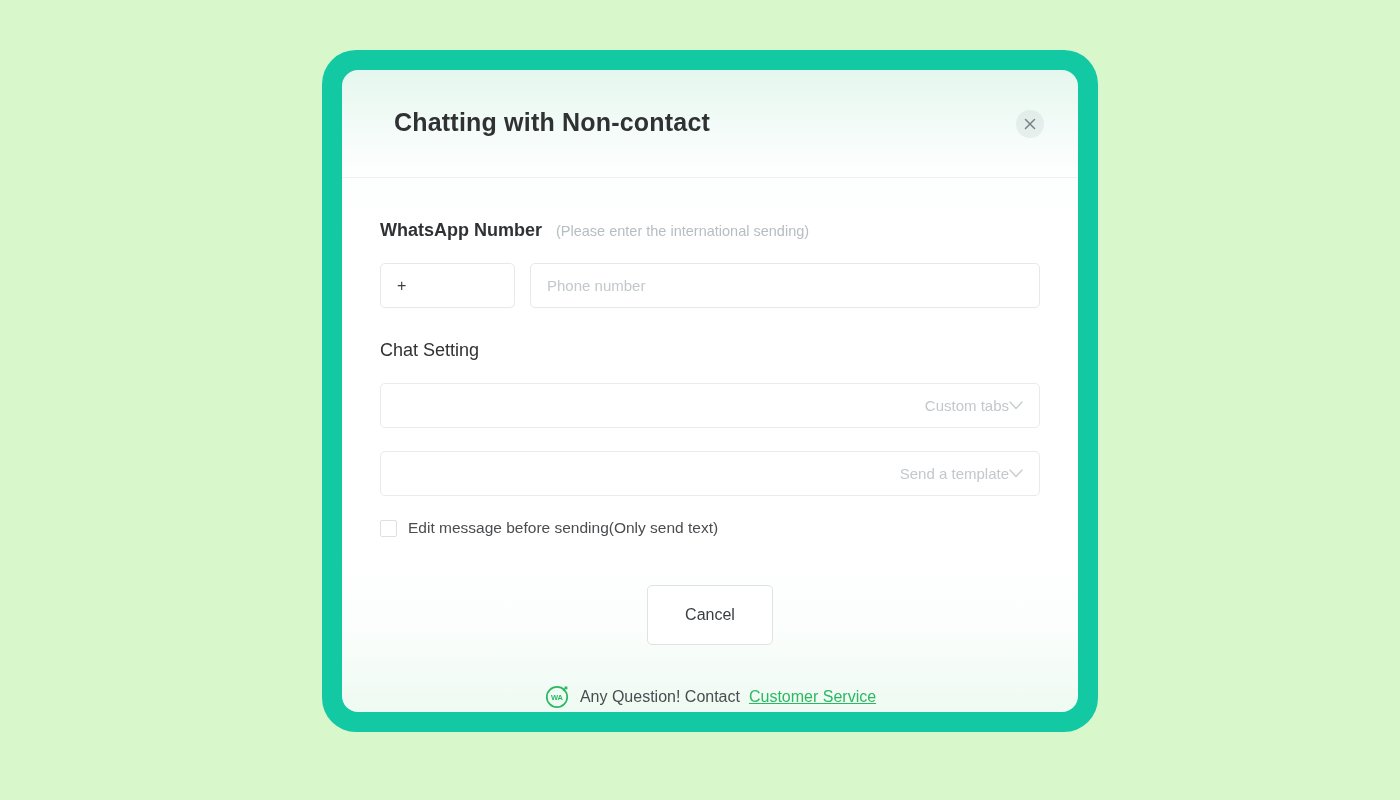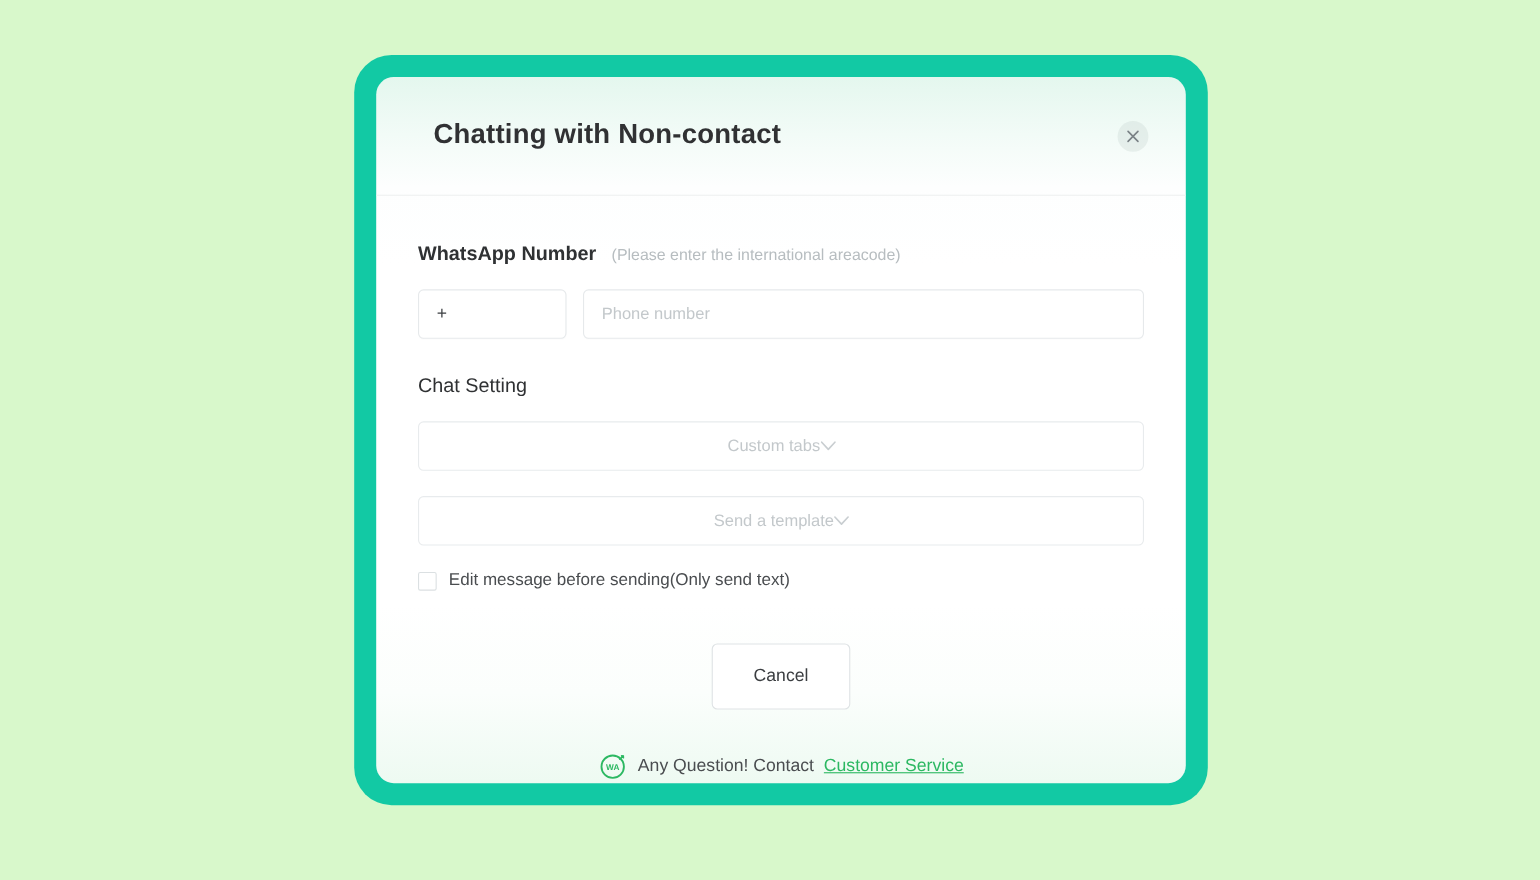--- a/index.html
+++ b/index.html
@@ -128,21 +128,21 @@
     margin-bottom: 22px;
   }
 
   .select-box {
     height: 45px;
     border: 1px solid #e8ebed;
     border-radius: 5px;
     background: #fff;
     display: flex;
     align-items: center;
-    justify-content: center;
+    justify-content: flex-end;
     padding: 0 16px 0 17px;
     margin-bottom: 23px;
     cursor: pointer;
   }
 
   .select-placeholder {
     font-size: 15px;
     color: #c3c8cb;
   }
 
@@ -233,21 +233,21 @@
         <svg width="12" height="12" viewBox="0 0 12 12">
           <path d="M1.5 1.5 L10.5 10.5 M10.5 1.5 L1.5 10.5" stroke="#7a8286" stroke-width="1.5" stroke-linecap="round"></path>
         </svg>
       </div>
     </div>
 
     <div class="dialog-body">
 
       <div class="field-label-row">
         <span class="field-label">WhatsApp Number</span>
-        <span class="field-hint">(Please enter the international areacode)</span>
+        <span class="field-hint">(Please enter the international sending)</span>
       </div>
 
       <div class="phone-row">
         <div class="input-box cc-input">
           <span>+</span>
         </div>
         <div class="input-box phone-input">
           <span>Phone number</span>
         </div>
       </div>

